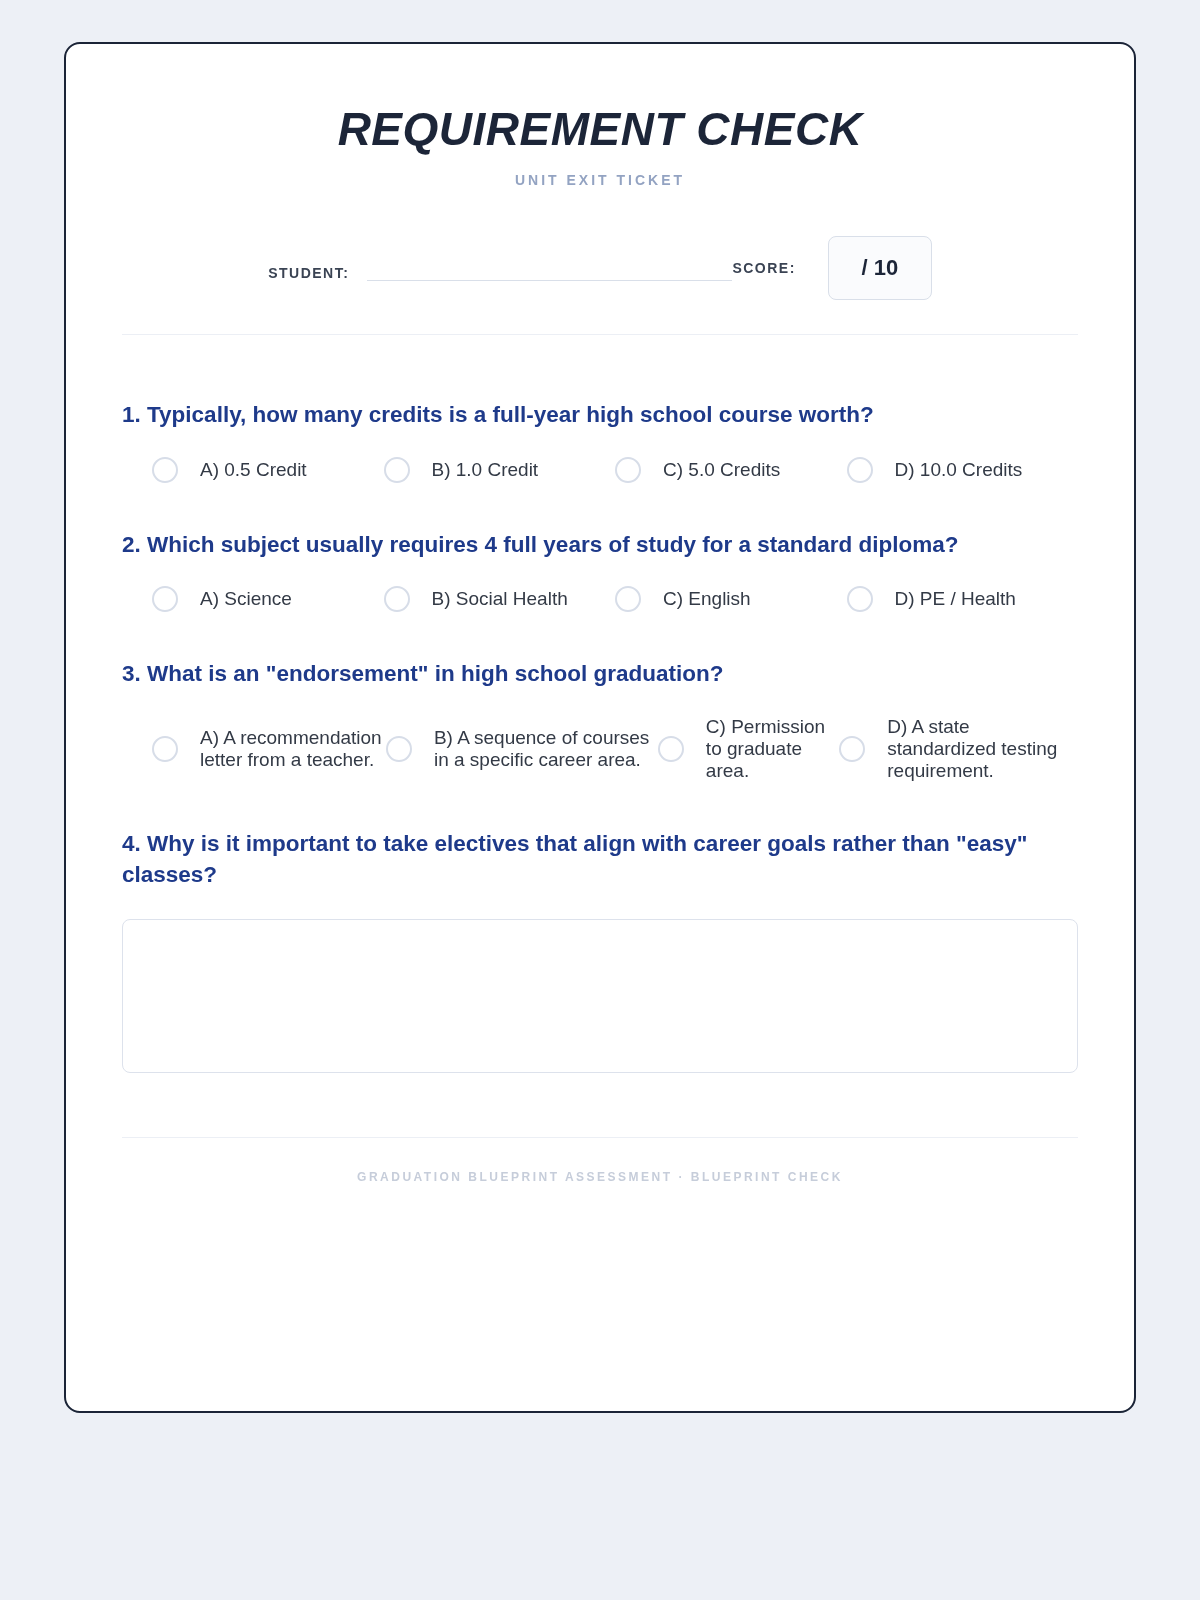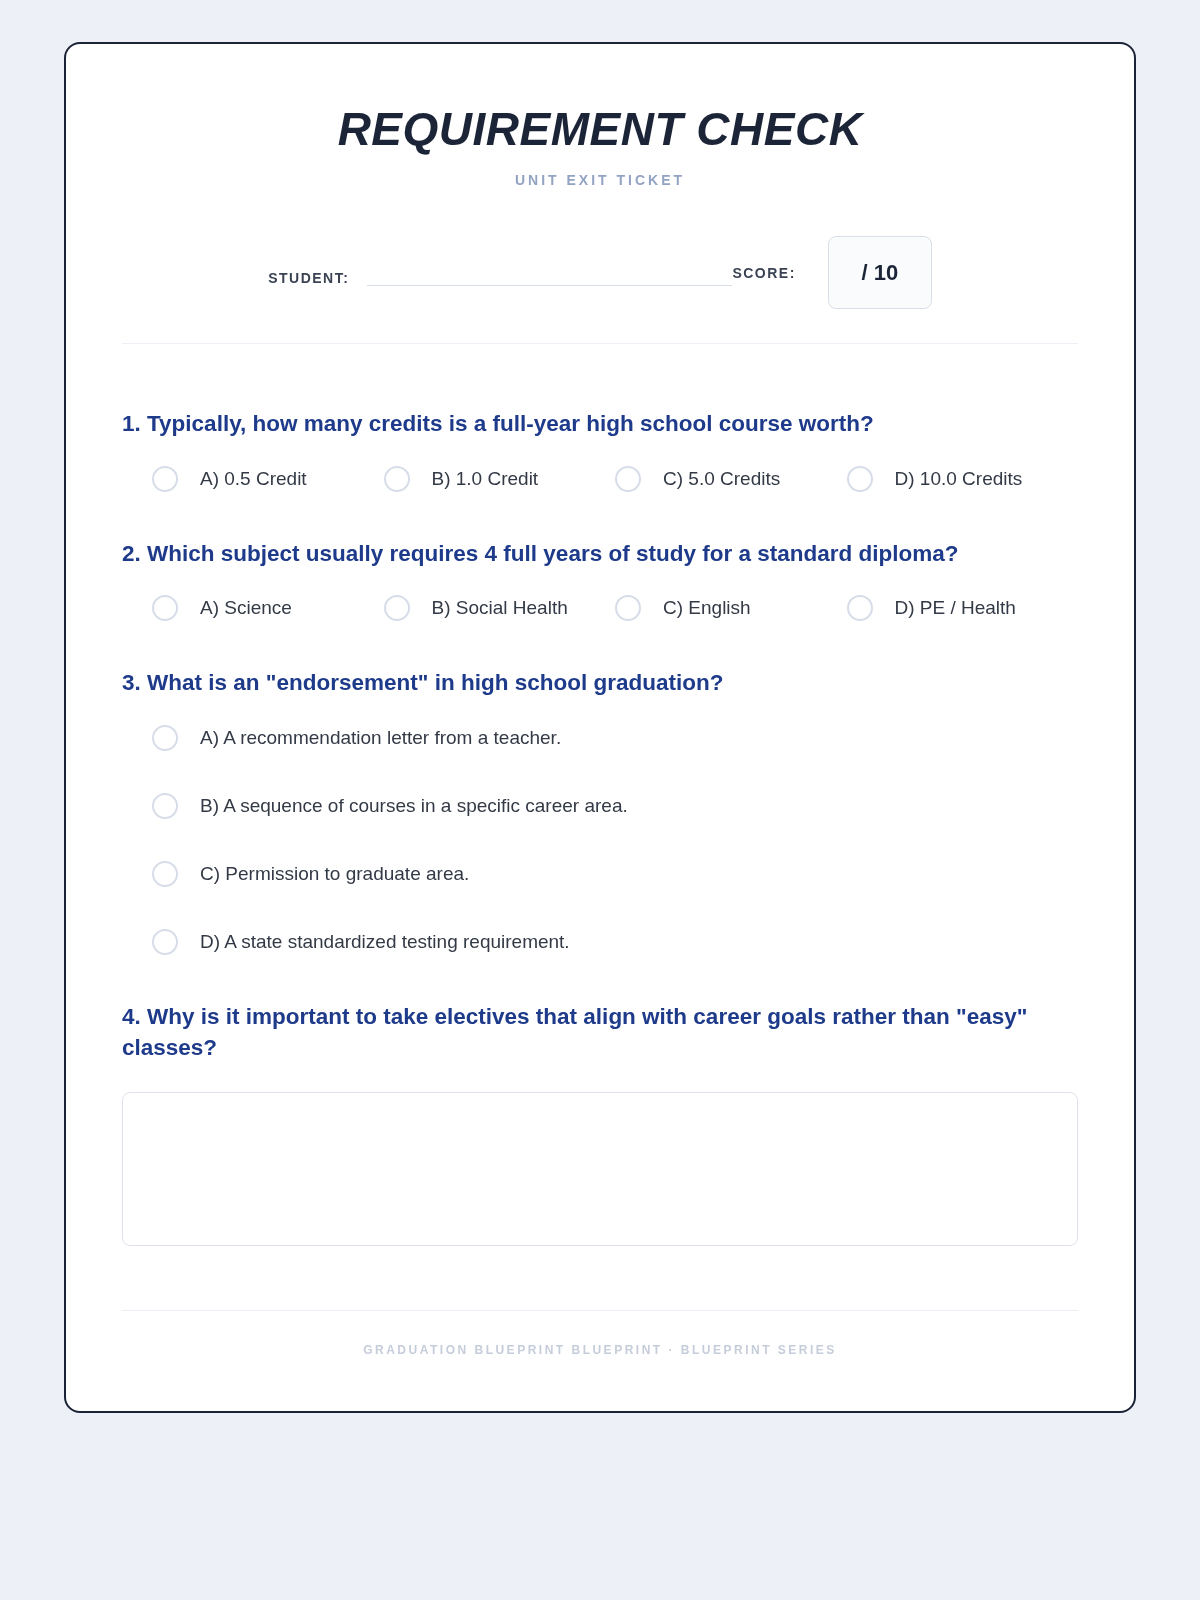--- a/index.html
+++ b/index.html
@@ -74,21 +74,21 @@
   }
 
   .meta-right {
     display: flex;
     align-items: center;
     gap: 32px;
   }
 
   .score-box {
     min-width: 104px;
-    height: 73px;
+    height: 64px;
     border: 1.5px solid #d9dfe9;
     border-radius: 8px;
     background: #fafbfd;
     display: flex;
     align-items: center;
     justify-content: center;
     font-size: 22px;
     font-weight: bold;
     color: #1c2538;
   }
@@ -116,21 +116,21 @@
   }
 
   .options.grid-2 {
     display: grid;
     grid-template-columns: 1fr 1fr 1fr 1fr;
     row-gap: 26px;
   }
 
   .options.col-1 {
     display: flex;
-    flex-direction: column;
+    flex-direction: row;
     row-gap: 42px;
   }
 
   .option {
     display: flex;
     align-items: center;
     gap: 22px;
     cursor: pointer;
   }
 
@@ -264,15 +264,15 @@
     </div>
   </section>
 
   <section class="question">
     <h2 class="q-heading">4. Why is it important to take electives that align with career goals rather than "easy" classes?</h2>
     <textarea class="answer-area" value="" style=""></textarea>
   </section>
 
   <hr class="divider bottom-divider">
 
-  <div class="footer-text">GRADUATION BLUEPRINT BLUEPRINT · BLUEPRINT SERIES</div>
+  <div class="footer-text">GRADUATION BLUEPRINT ASSESSMENT · BLUEPRINT CHECK</div>
 
 </div>
 
 </body></html>

